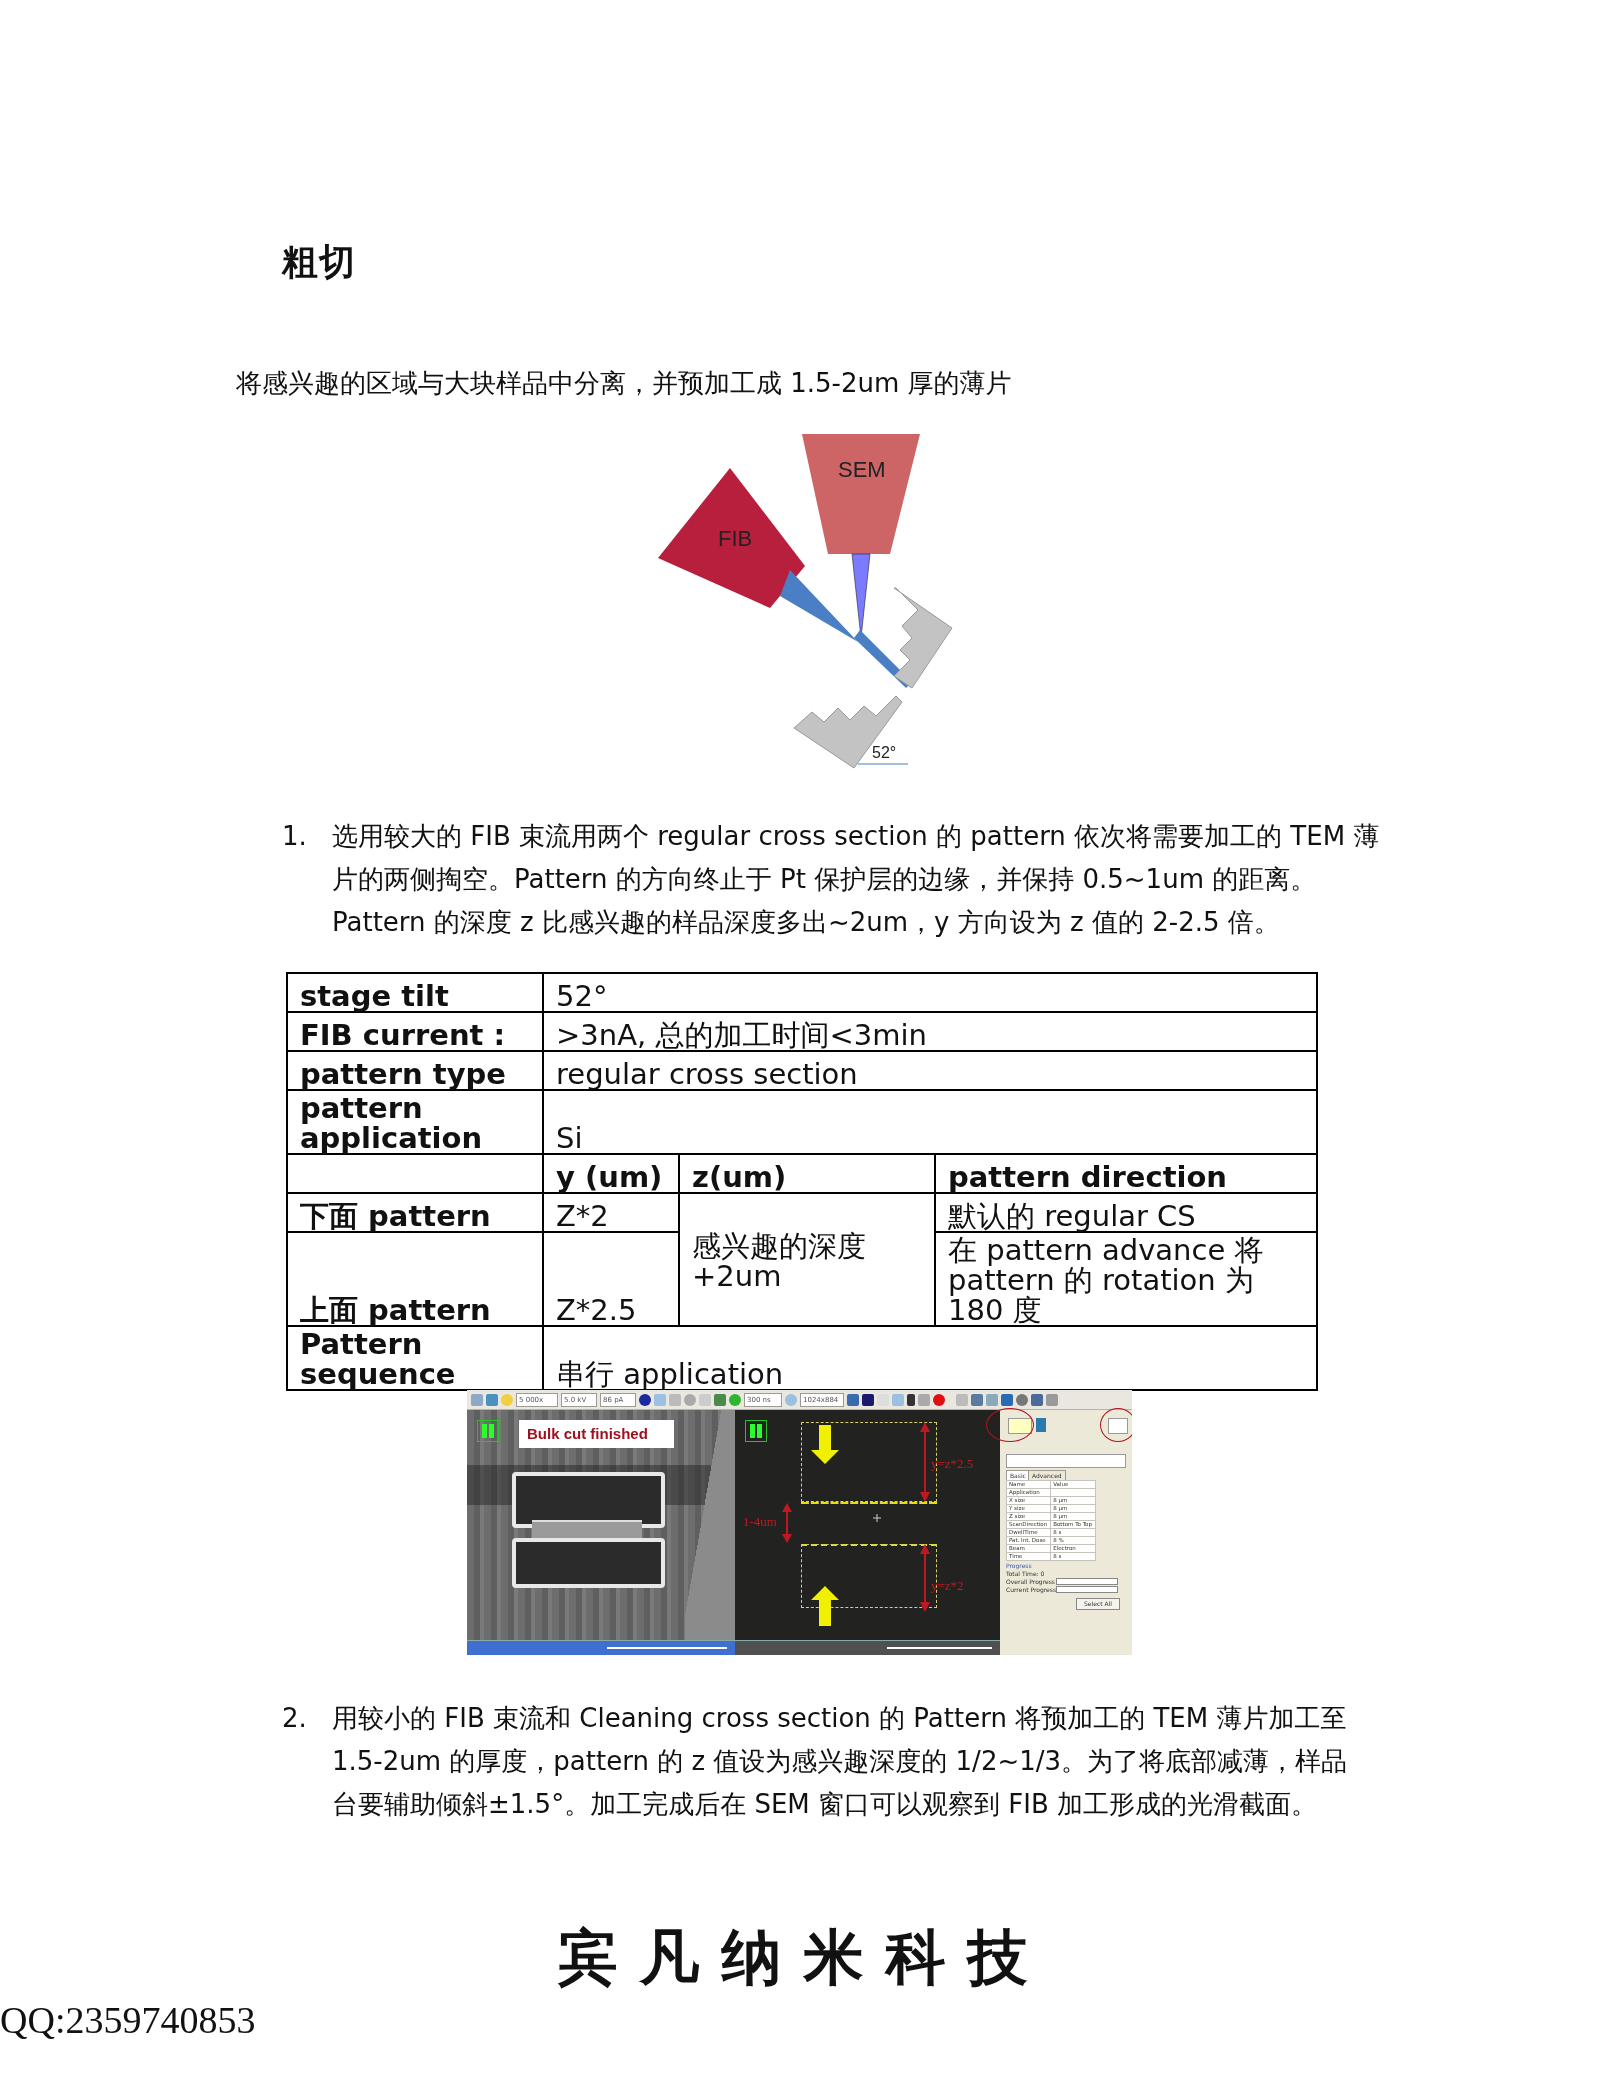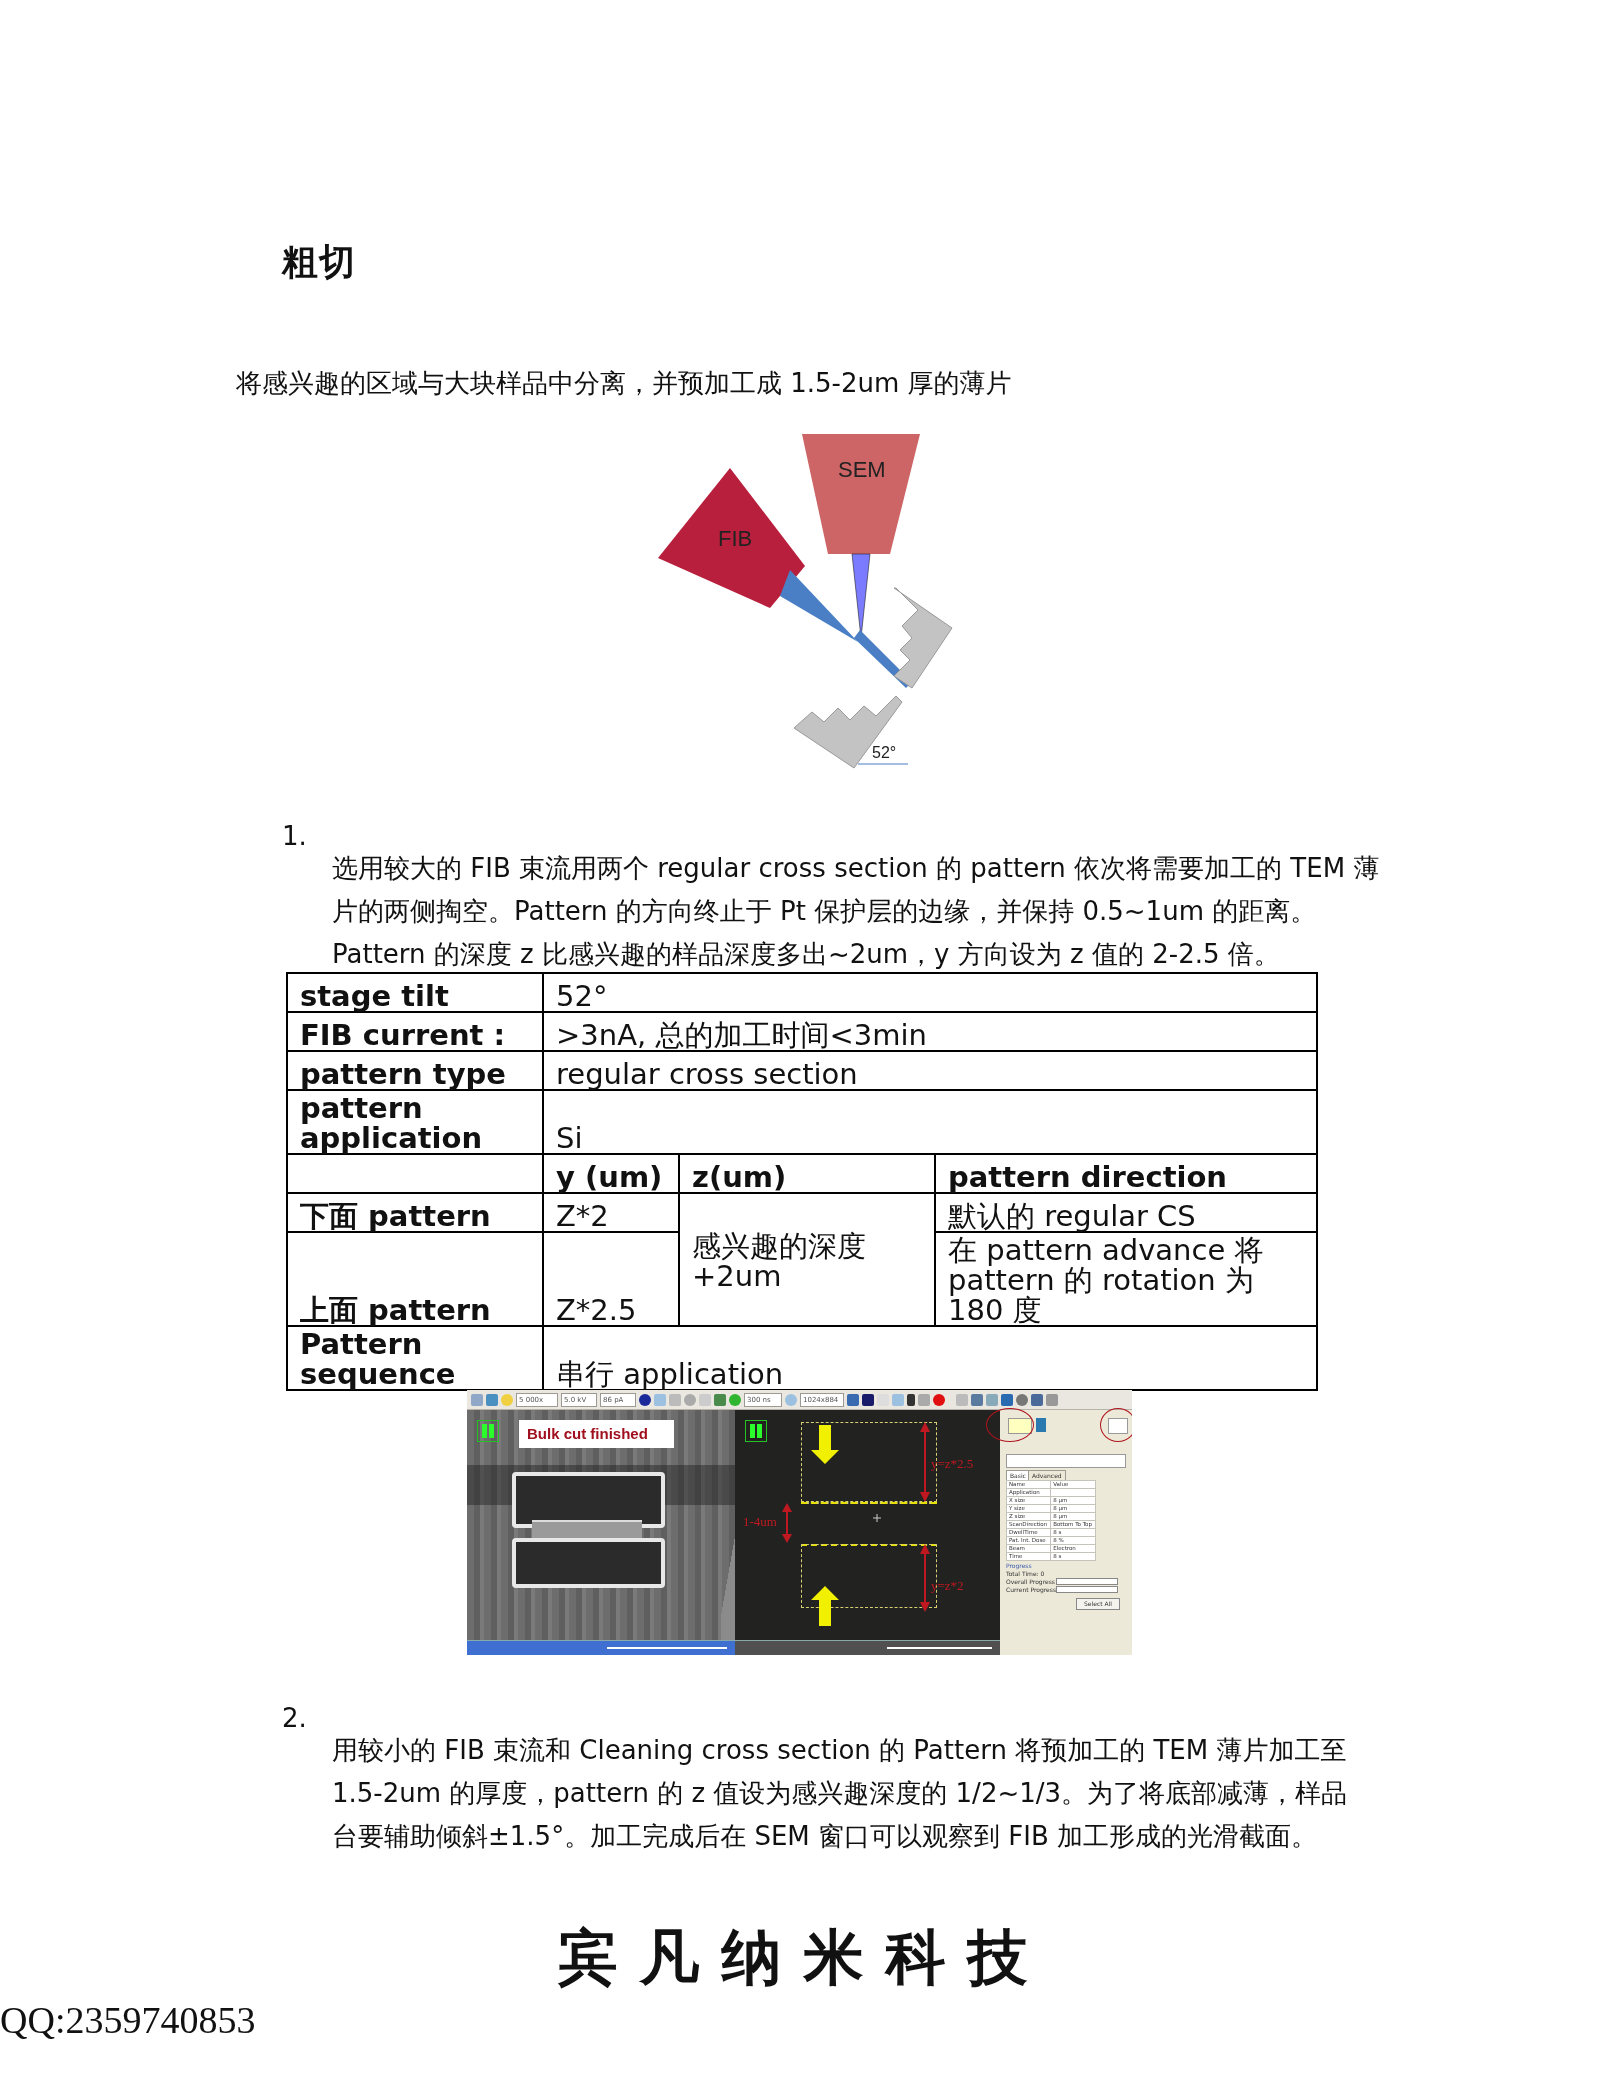--- a/index.html
+++ b/index.html
@@ -3,21 +3,21 @@
 <meta charset="utf-8">
 <style>
   html, body { margin: 0; padding: 0; background: #ffffff; }
   body { width: 1607px; height: 2090px; position: relative; overflow: hidden;
          font-family: "DejaVu Sans", "Liberation Sans", sans-serif; color: #111; }
   .abs { position: absolute; }
   .heading { left: 282px; top: 238px; font-size: 36px; font-weight: bold; letter-spacing: 1px; }
   .intro { left: 236px; top: 366px; font-size: 26px; }
   .para { font-size: 26px; line-height: 43px; }
   .para .num { position: absolute; left: 0; }
-  .para .body { margin-left: 50px; margin-top: 32px; }
+  .para .body { margin-left: 50px; }
   #p1 { left: 282px; top: 815px; width: 1110px; }
   #p2 { left: 282px; top: 1697px; width: 1080px; }
 
   
   .diagram { left: 640px; top: 420px; width: 340px; height: 350px; }
   .diag-label { font-family: "Liberation Sans", sans-serif; font-size: 22px; fill: #222; }
 
   
   table.params { position: absolute; left: 286px; top: 972px; width: 1032px;
                  border-collapse: collapse; font-size: 29px; }
@@ -28,21 +28,21 @@
   table.params tr.tall td { height: 62px; }
 
   
   .shot { left: 467px; top: 1390px; width: 665px; height: 265px; background: #ece9d8; overflow: hidden; }
   .toolbar { position: absolute; left: 0; top: 0; width: 665px; height: 20px; background: #e9e7df;
              border-bottom: 1px solid #b5b3aa; display: flex; align-items: center; gap: 3px; padding-left: 4px;
              box-sizing: border-box; font-size: 8px; color: #333; }
   .tb-icon { width: 12px; height: 12px; border-radius: 2px; display: inline-block; }
   .tb-field { background: #fff; border: 1px solid #9c9a92; height: 12px; line-height: 12px; padding: 0 2px; font-size: 7px; color: #555; }
   .sem { position: absolute; left: 0; top: 20px; width: 268px; height: 230px;
-         background: repeating-linear-gradient(90deg, #6d6d6d 0 7px, #5f5f5f 7px 13px, #7a7a7a 13px 17px); padding-left: 36px; }
+         background: repeating-linear-gradient(90deg, #6d6d6d 0 7px, #5f5f5f 7px 13px, #7a7a7a 13px 17px); }
   .sem .band { position: absolute; left: 0; width: 268px; height: 40px; background: rgba(30,30,30,.45); top: 55px; }
   .sem .trench { position: absolute; left: 45px; width: 145px; height: 48px; border: 4px solid #e8e8e8; border-radius: 4px; background: #2b2b2b; }
   .sem .bridge { position: absolute; left: 65px; top: 110px; width: 110px; height: 22px; background: #9a9a9a; border-top: 2px solid #ddd; }
   .sem .diag { position: absolute; right: 0; top: 0; width: 50px; height: 230px; background: linear-gradient(100deg, transparent 0 40%, #8b8b8b 40% 100%); }
   .pause { position: absolute; left: 10px; top: 10px; width: 22px; height: 22px; border: 1px solid #22c322; box-sizing: border-box; }
   .pause::before, .pause::after { content: ""; position: absolute; top: 3px; width: 5px; height: 14px; background: #2bff2b; }
   .pause::before { left: 4px; } .pause::after { left: 11px; }
   .bulk-label { position: absolute; left: 52px; top: 10px; width: 155px; height: 28px; background: #fff;
                 color: #a0101e; font-weight: bold; font-size: 15px; line-height: 28px; padding-left: 8px; box-sizing: border-box;
                 font-family: "Liberation Sans", sans-serif; }

